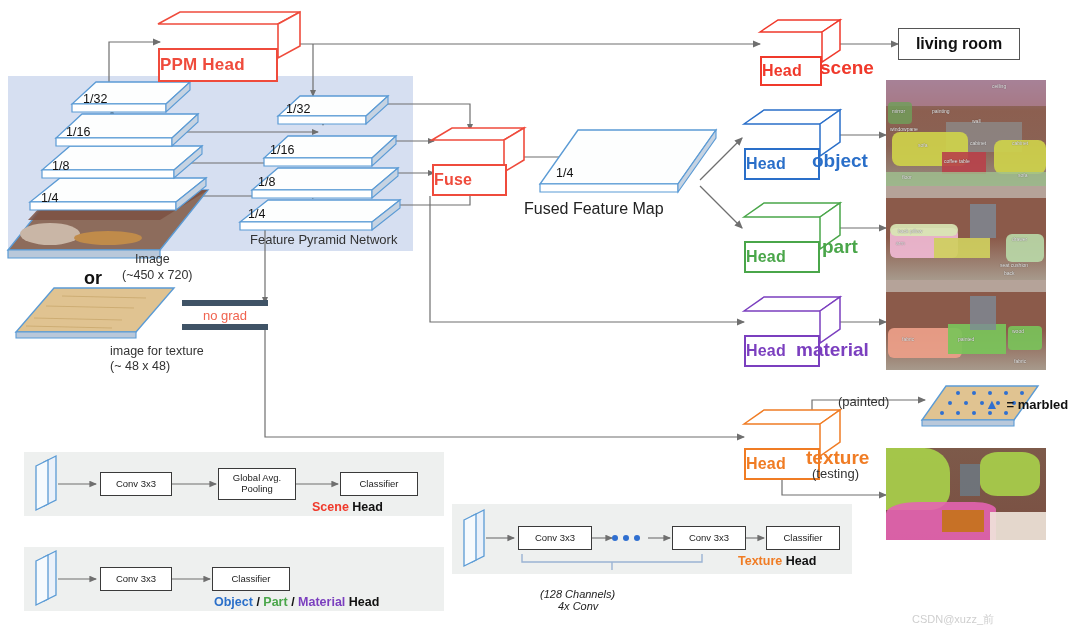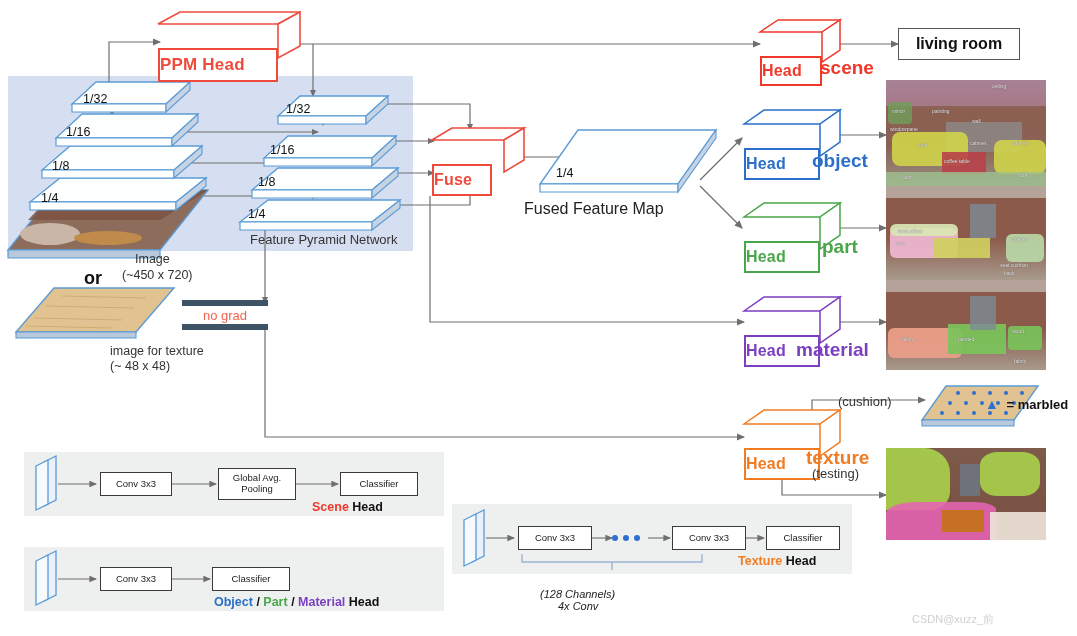--- a/index.html
+++ b/index.html
@@ -228,21 +228,21 @@
     <div class="face" style="width:120px;height:34px;border-color:#ef4b3c;">
       <span class="lbl" style="color:#ef4b3c;font-size:17px;">PPM Head</span>
     </div>
   </div>
 
   <div class="box3d" style="left:432px;top:128px;width:92px;height:46px;">
     <svg width="92" height="46">
       <polygon points="0,12 20,0 92,0 72,12" fill="#fff" stroke="#ef4b3c" stroke-width="1.6"></polygon>
       <polygon points="72,12 92,0 92,32 72,44" fill="#fff" stroke="#ef4b3c" stroke-width="1.6"></polygon>
     </svg>
-    <div class="face" style="width:60px;height:32px;border-color:#ef4b3c;">
+    <div class="face" style="width:75px;height:32px;border-color:#ef4b3c;">
       <span class="lbl" style="color:#ef4b3c;font-size:16px;">Fuse</span>
     </div>
   </div>
 
   <div class="slab abs" style="left:540px;top:130px;">
     <svg width="176" height="68">
       <polygon points="38,0 176,0 138,54 0,54" fill="#fdfefe" stroke="#5b9bd5" stroke-width="1.4"></polygon>
       <polygon points="0,54 138,54 138,62 0,62" fill="#fff" stroke="#5b9bd5" stroke-width="1.2"></polygon>
       <polygon points="138,54 176,0 176,8 138,62" fill="#c6d3e2" stroke="#5b9bd5" stroke-width="1.1"></polygon>
     </svg>
@@ -304,21 +304,21 @@
     <svg width="96" height="48">
       <polygon points="0,14 20,0 96,0 76,14" fill="#fff" stroke="#f07c24" stroke-width="1.5"></polygon>
       <polygon points="76,14 96,0 96,32 76,46" fill="#fff" stroke="#f07c24" stroke-width="1.5"></polygon>
     </svg>
     <div class="face" style="width:76px;height:32px;top:14px;border-color:#f07c24;">
       <span class="lbl" style="color:#f07c24;">Head</span>
     </div>
   </div>
   <div class="sidecap" style="left:806px;top:447px;color:#f07c24;">texture</div>
 
-  <div class="txt cap" style="left:838px;top:394px;">(cushion)</div>
+  <div class="txt cap" style="left:838px;top:394px;">(painted)</div>
   <div class="txt cap" style="left:812px;top:466px;">(testing)</div>
 
   <div class="lrbox" style="left:898px;top:28px;width:122px;height:32px;">living room</div>
 
   <div class="thumb" style="left:886px;top:80px;width:160px;height:110px;
        background:linear-gradient(180deg,#8e7a86 0%,#8c5f50 28%,#8a6254 60%,#9a9487 100%);">
     <div style="position:absolute;left:0;top:0;width:100%;height:26px;background:#b5859f;opacity:.65;"></div>
     <div style="position:absolute;left:60px;top:42px;width:76px;height:30px;background:#8c8c8c;opacity:.75;"></div>
     <div style="position:absolute;left:6px;top:52px;width:76px;height:34px;background:#cfd44a;border-radius:8px;opacity:.9;"></div>
     <div style="position:absolute;left:108px;top:60px;width:52px;height:34px;background:#cfd44a;border-radius:8px;opacity:.9;"></div>

